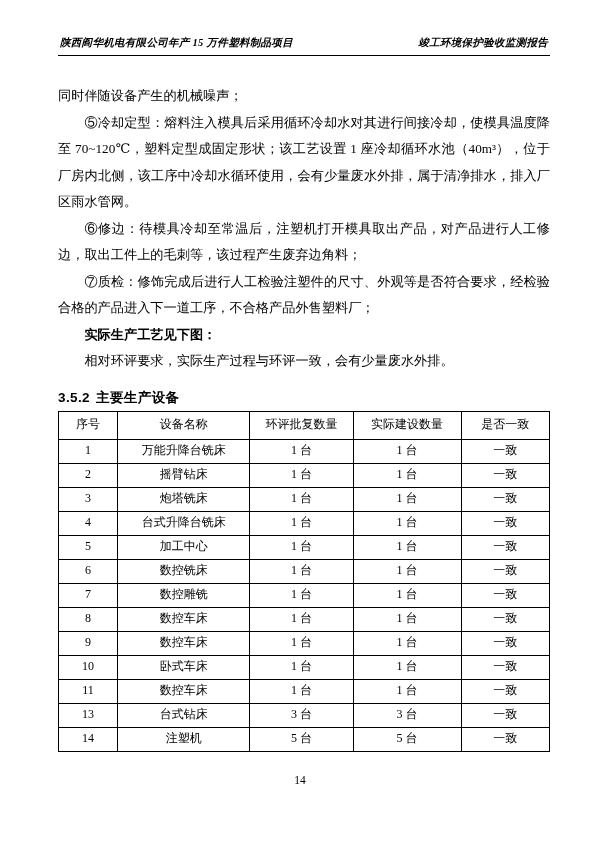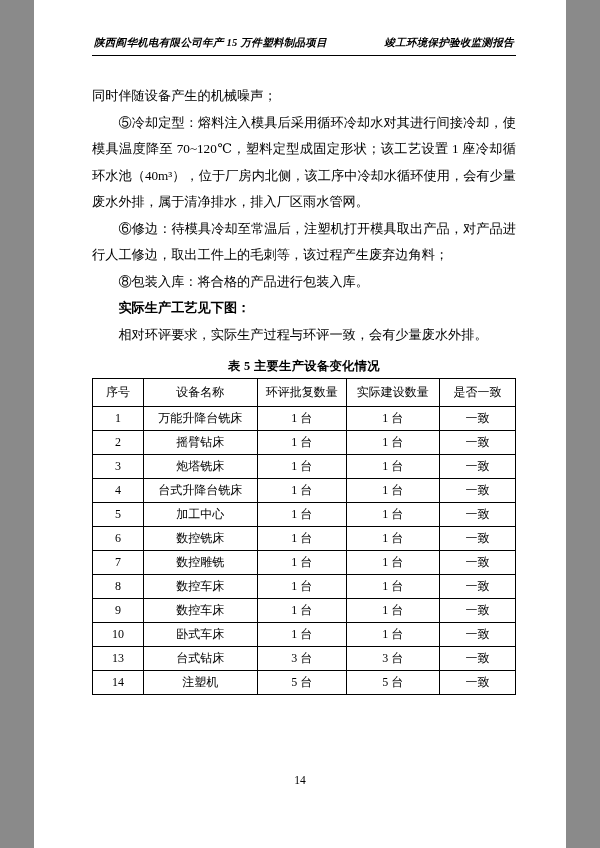--- a/index.html
+++ b/index.html
@@ -1,21 +1,21 @@
 <!DOCTYPE html>
 <html><head>
 <meta charset="utf-8">
 <style>
   html, body {
     margin: 0;
     padding: 0;
     background: #8a8a8a;
   }
   .page {
-    width: 532px;
+    width: 600px;
     height: 848px;
     background: #ffffff;
     position: relative;
     margin: 0 auto;
     box-sizing: border-box;
     font-family: "Liberation Serif", "DejaVu Serif", serif;
     color: #000;
     overflow: hidden;
   }
   .content {
@@ -112,28 +112,30 @@
 
     <div class="header">
       <span class="h-left">陕西阎华机电有限公司年产 15 万件塑料制品项目</span>
       <span class="h-right">竣工环境保护验收监测报告</span>
     </div>
 
     <div class="body-text">
       <p class="p">同时伴随设备产生的机械噪声；</p>
       <p class="p indent">⑤冷却定型：熔料注入模具后采用循环冷却水对其进行间接冷却，使模具温度降至 70~120℃，塑料定型成固定形状；该工艺设置 1 座冷却循环水池（40m³），位于厂房内北侧，该工序中冷却水循环使用，会有少量废水外排，属于清净排水，排入厂区雨水管网。</p>
       <p class="p indent">⑥修边：待模具冷却至常温后，注塑机打开模具取出产品，对产品进行人工修边，取出工件上的毛刺等，该过程产生废弃边角料；</p>
-      <p class="p indent">⑧包装入库：将合格的产品进行包装入库。</p>
+      <p class="p indent">⑦质检：修饰完成后进行人工检验注塑件的尺寸、外观等是否符合要求，经检验合格的产品进入下一道工序，不合格产品外售塑料厂；</p>
       <p class="p indent bold">实际生产工艺见下图：</p>
       <p class="p indent">相对环评要求，实际生产过程与环评一致，会有少量废水外排。</p>
     </div>
 
-
-
-    <div class="table-caption">表 5  主要生产设备变化情况</div>
+    <div class="sec-head sub">
+      <span class="num">3.5.2</span><span>主要生产设备</span>
+    </div>
+
+
 
     <table class="main">
       <colgroup>
         <col class="c1">
           <col class="c2">
           <col class="c3">
           <col class="c4">
           <col class="c5">
       </colgroup>
       <thead>
@@ -210,20 +212,27 @@
           <td>一致</td>
         </tr>
         <tr>
           <td>10</td>
           <td>卧式车床</td>
           <td>1 台</td>
           <td>1 台</td>
           <td>一致</td>
         </tr>
         <tr>
+          <td>11</td>
+          <td>数控车床</td>
+          <td>1 台</td>
+          <td>1 台</td>
+          <td>一致</td>
+        </tr>
+        <tr>
           <td>13</td>
           <td>台式钻床</td>
           <td>3 台</td>
           <td>3 台</td>
           <td>一致</td>
         </tr>
         <tr>
           <td>14</td>
           <td>注塑机</td>
           <td>5 台</td>

